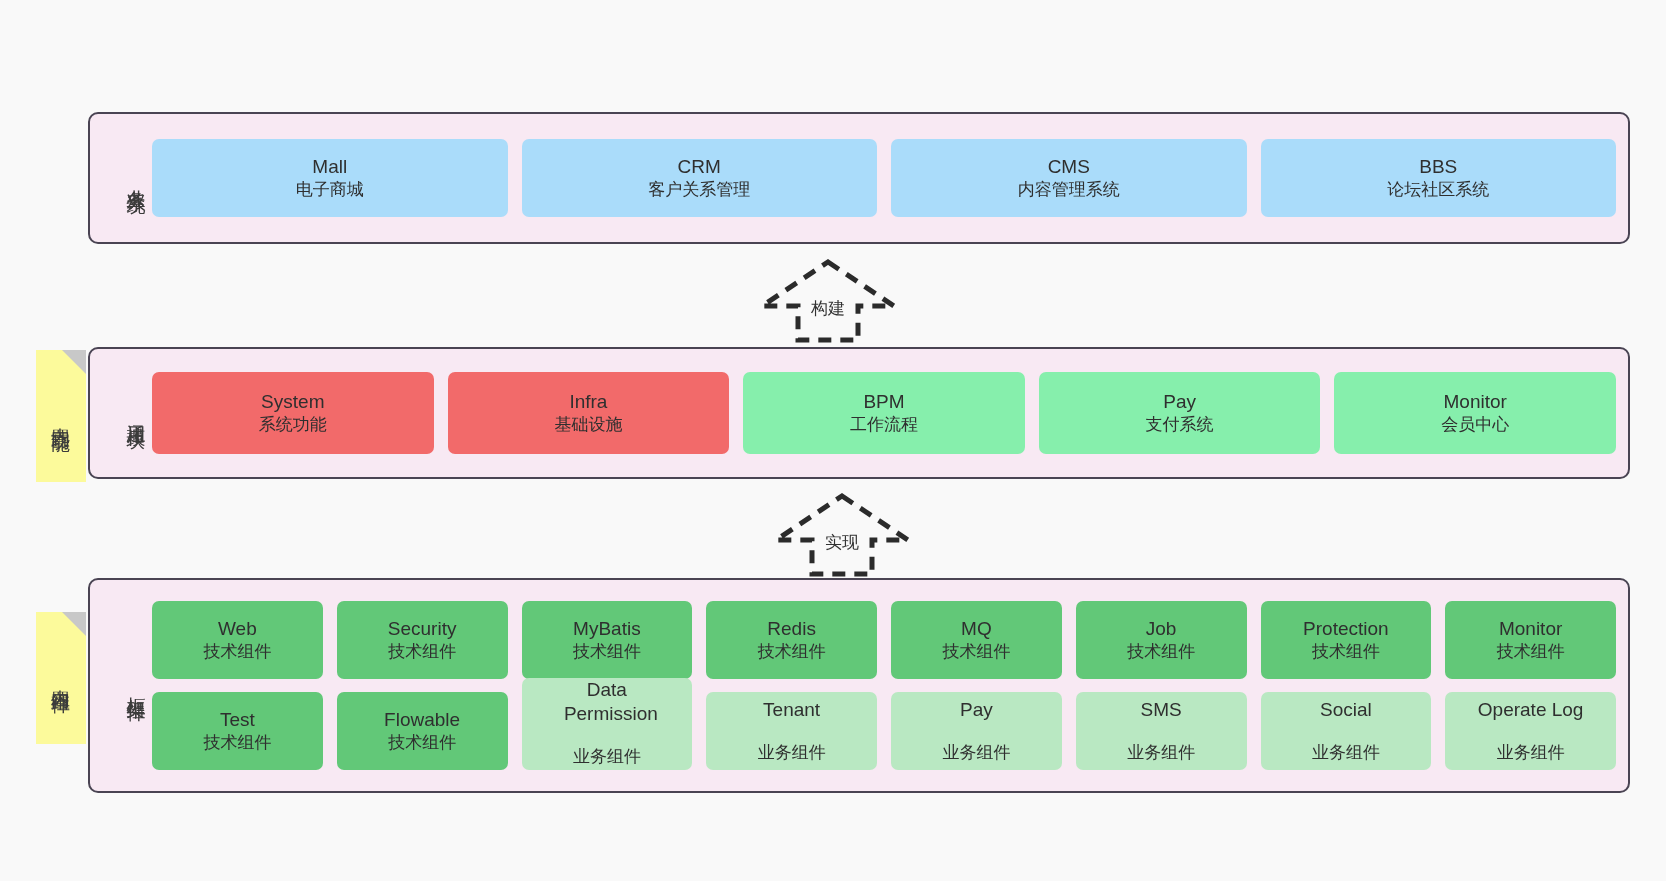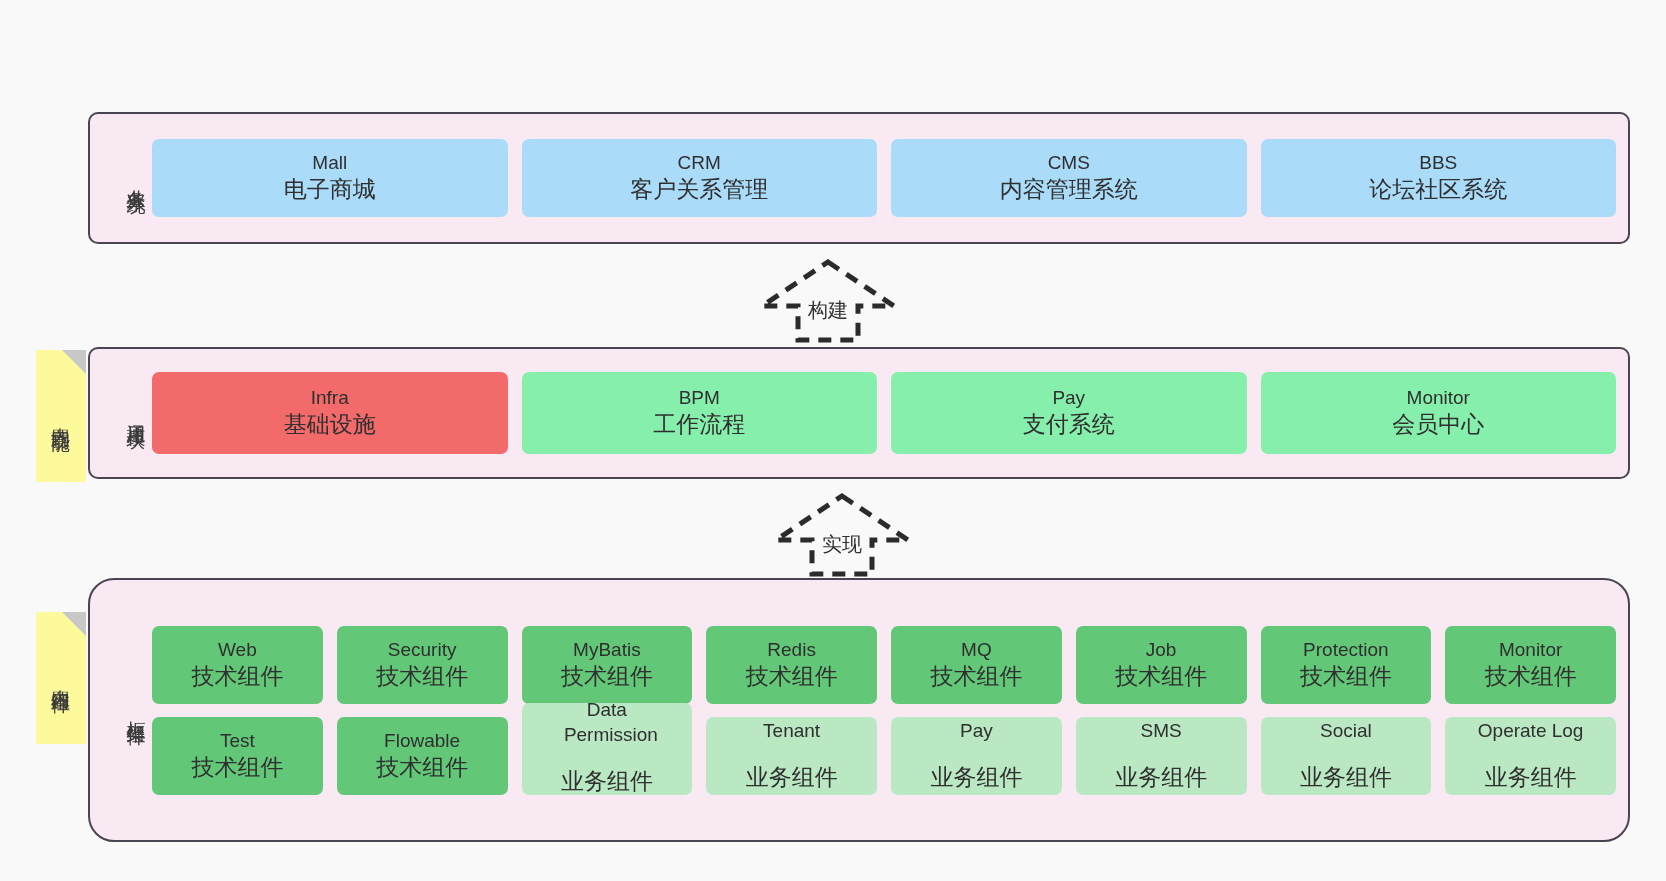--- a/index.html
+++ b/index.html
@@ -55,21 +55,21 @@
     display: flex;
     flex-direction: column;
     align-items: center;
     justify-content: center;
     text-align: center;
     line-height: 1.28;
     color: #2f2f2f;
     padding: 6px 4px;
   }
   .card .en { font-size: 19px; }
-  .card .cn { font-size: 23px; }
+  .card .cn { font-size: 17px; }
 
   .c-blue       { background: #aadcfa; }
   .c-red        { background: #f26a6a; }
   .c-pink       { background: #86efac; }
   .c-green      { background: #62c878; }
   .c-lightgreen { background: #b9e8c2; gap: 20px; }
 
   
   .biz-row  { height: 78px; }
   .mod-row  { height: 82px; }
@@ -99,21 +99,21 @@
     border-color: transparent #c8c8c8 transparent transparent;
   }
 
   
   .arrow { position: absolute; }
   .arrow svg { display: block; overflow: visible; }
   .arrow-label {
     position: absolute;
     left: 50%;
     transform: translateX(-50%);
-    font-size: 20px;
+    font-size: 17px;
     color: #333;
     background: transparent;
     white-space: nowrap;
   }
 </style>
 </head>
 <body>
 
 <div id="stage">
 
@@ -150,20 +150,24 @@
 
   <div class="sticky" style="left:36px; top:350px; width:50px; height:132px;">
     <span>内置功能</span>
   </div>
 
   <div class="layer" style="left:88px; top:347px; width:1542px; height:132px;">
     <div class="layer-title">通用模块</div>
     <div class="layer-body">
       <div class="row mod-row">
         <div class="card c-red">
+          <span class="en">System</span>
+          <span class="cn">系统功能</span>
+        </div>
+        <div class="card c-red">
           <span class="en">Infra</span>
           <span class="cn">基础设施</span>
         </div>
         <div class="card c-pink">
           <span class="en">BPM</span>
           <span class="cn">工作流程</span>
         </div>
         <div class="card c-pink">
           <span class="en">Pay</span>
           <span class="cn">支付系统</span>
@@ -180,21 +184,21 @@
     <svg width="140" height="84" viewBox="0 0 140 84">
       <polygon points="70,4 136,48 100,48 100,82 40,82 40,48 4,48" fill="none" stroke="#2b2b2b" stroke-width="5" stroke-dasharray="13 9" stroke-linejoin="miter"></polygon>
     </svg>
     <span class="arrow-label" style="top:39px;">实现</span>
   </div>
 
   <div class="sticky" style="left:36px; top:612px; width:50px; height:132px;">
     <span>内置组件</span>
   </div>
 
-  <div class="layer" style="left:88px; top:578px; width:1542px; height:264px;border-radius:26px;">
+  <div class="layer" style="left:88px; top:578px; width:1542px; height:215px;">
     <div class="layer-title">框架组件</div>
     <div class="layer-body">
 
       <div class="row fw-row">
         <div class="card c-green">
           <span class="en">Web</span>
           <span class="cn">技术组件</span>
         </div>
         <div class="card c-green">
           <span class="en">Security</span>

